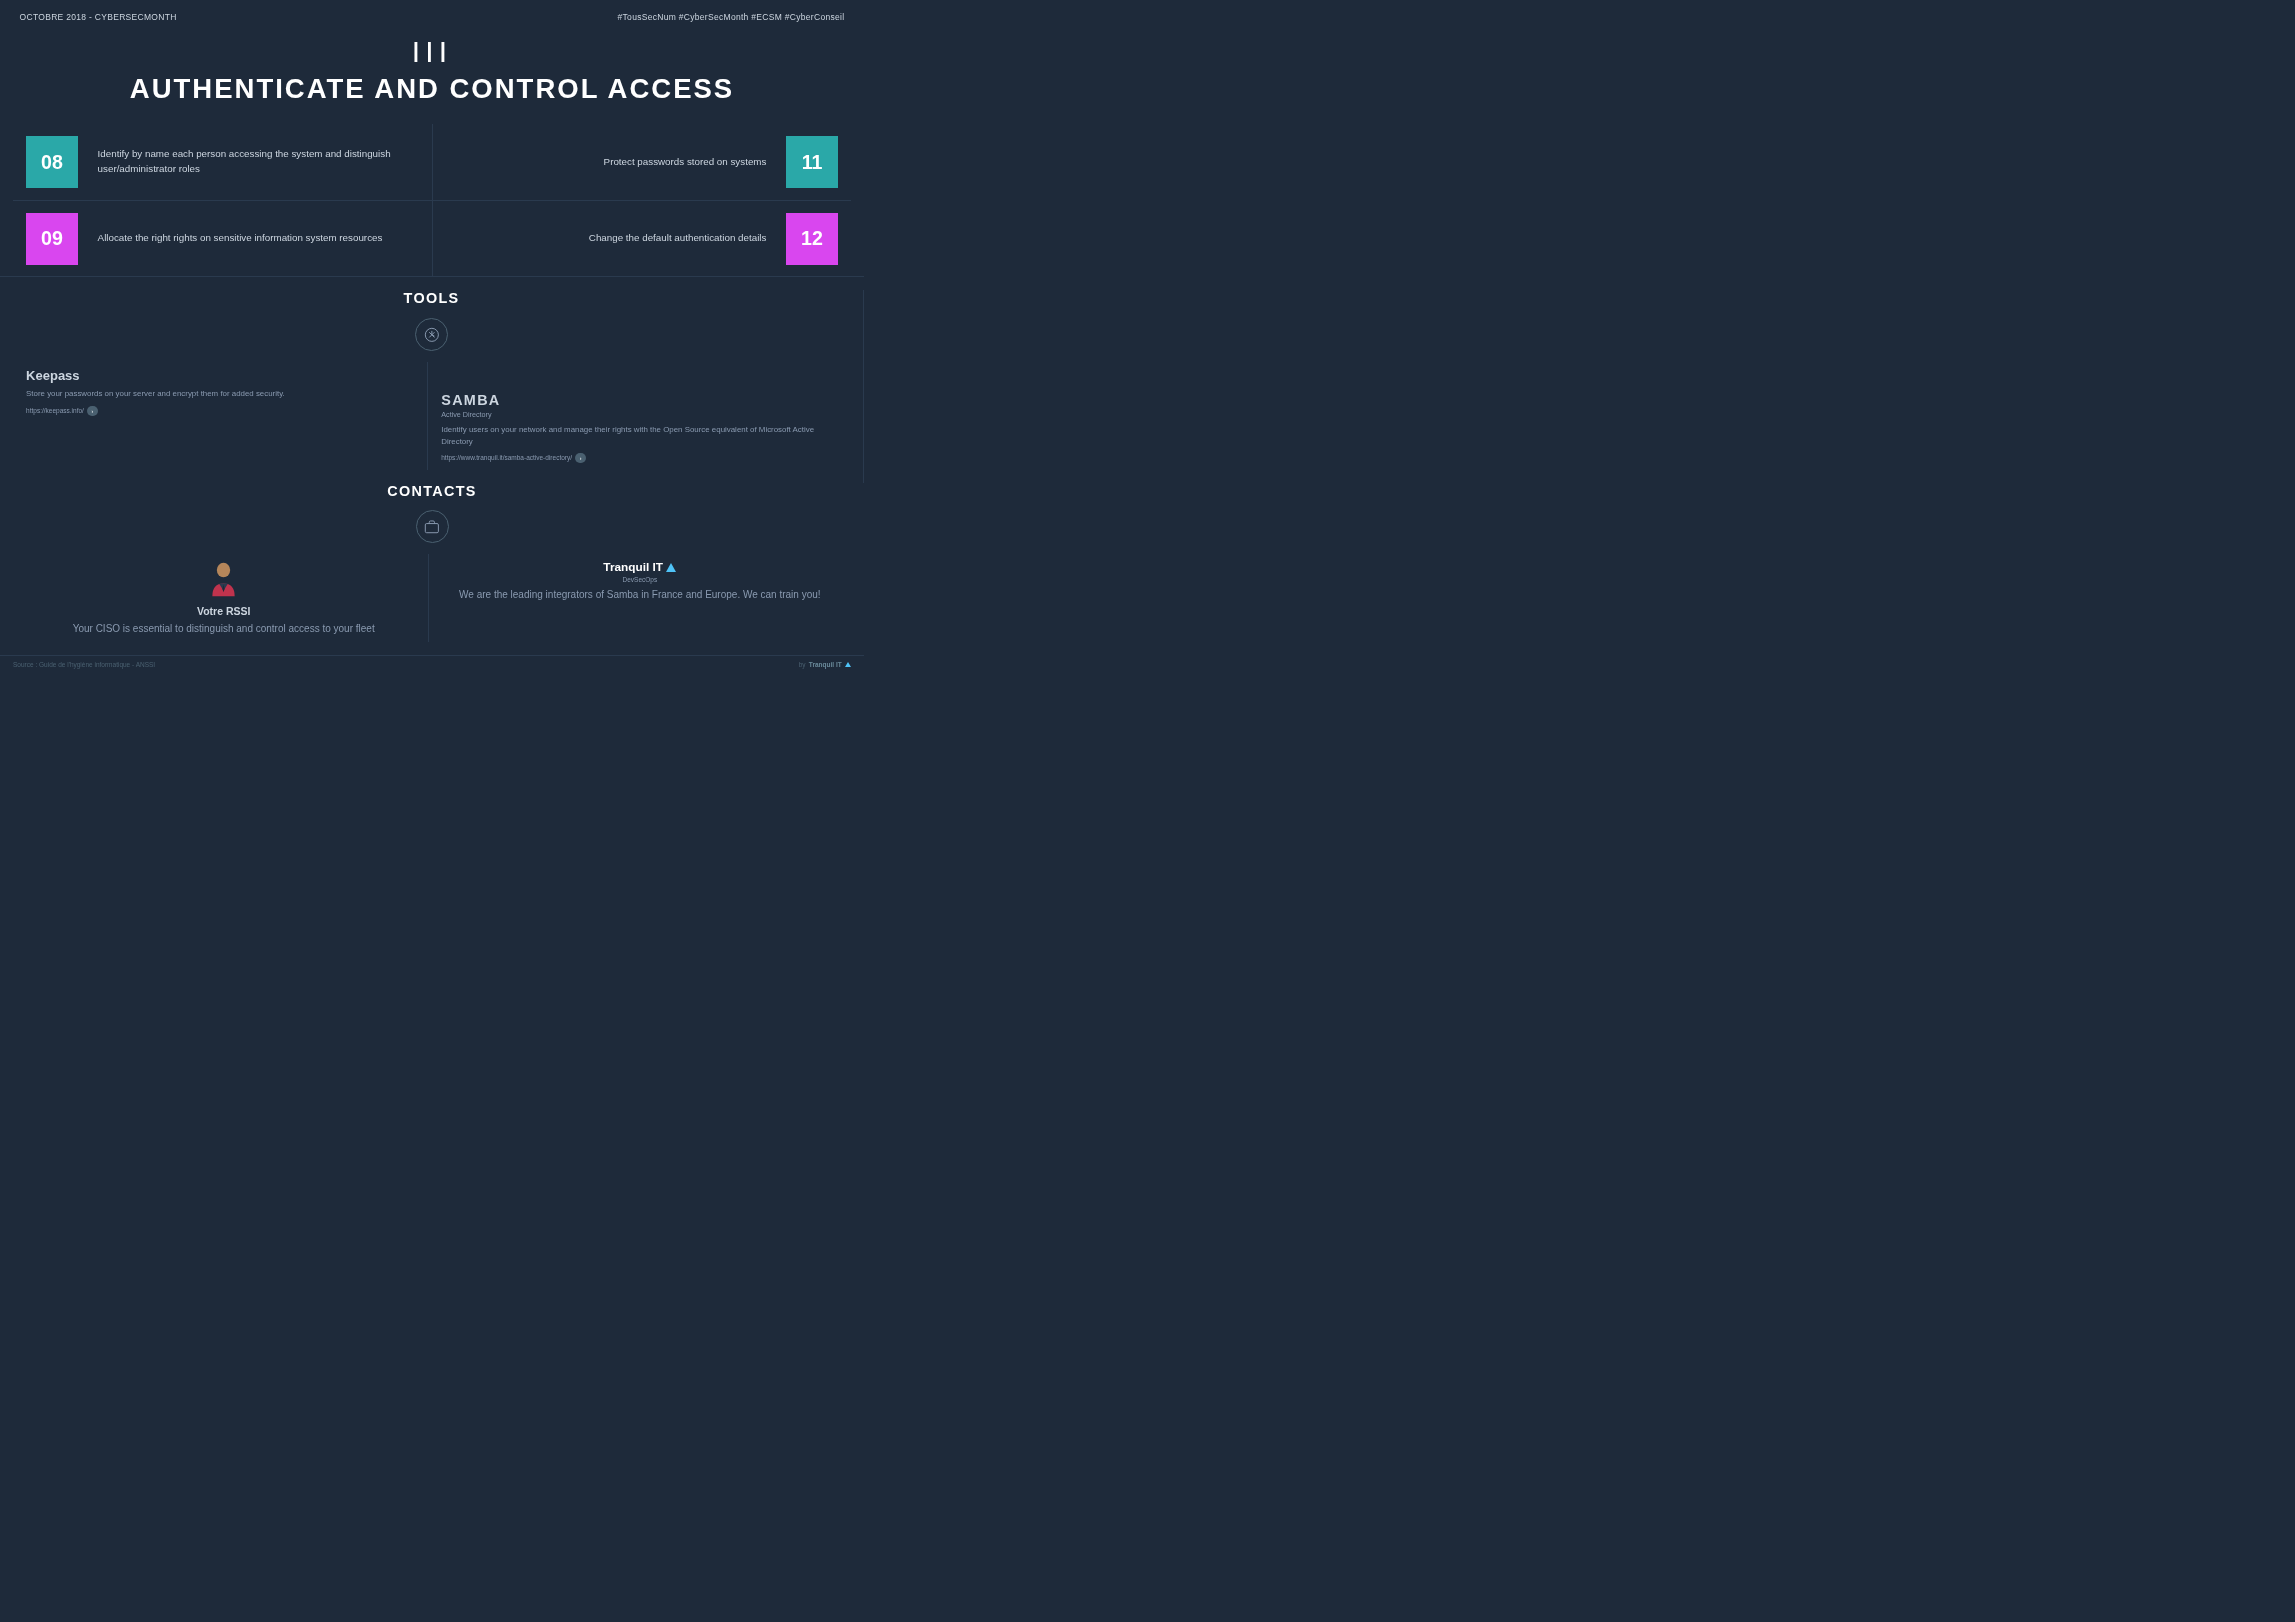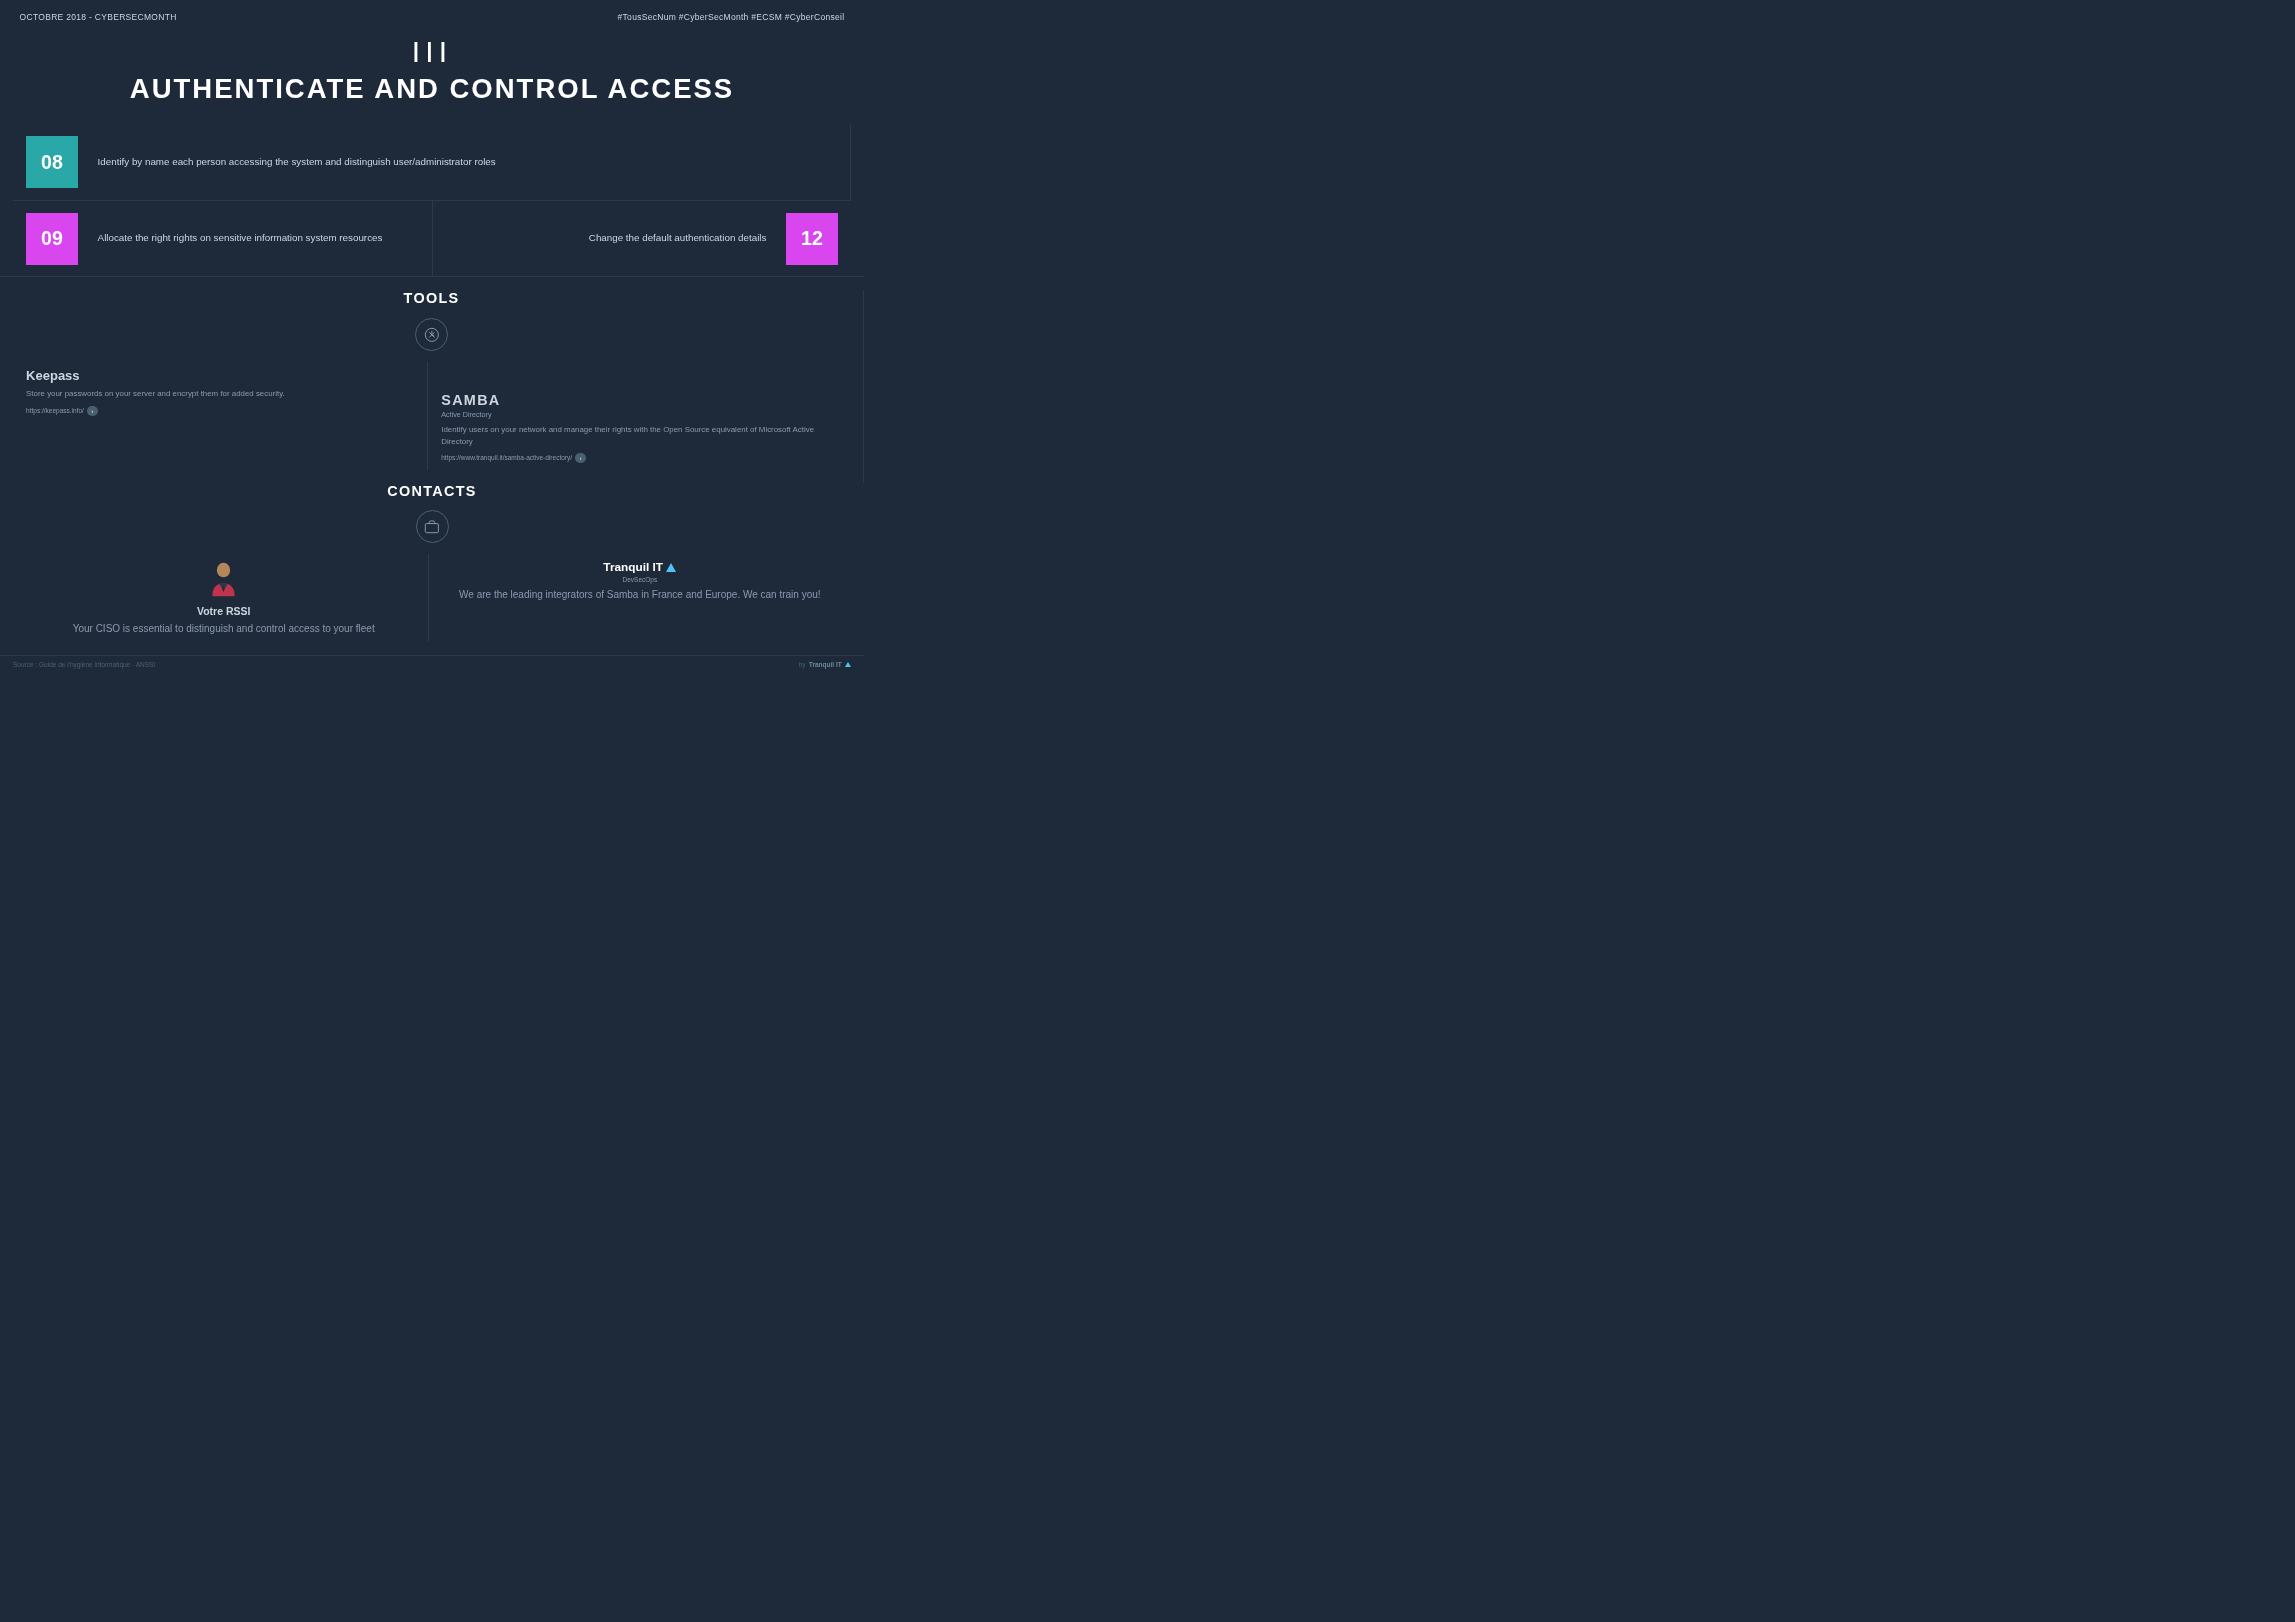--- a/index.html
+++ b/index.html
@@ -286,20 +286,24 @@
 </div>
 
 <div class="items-container">
 
   <div class="items-row">
     <div class="left-item">
       <div class="number-badge teal">08</div>
       <div class="item-text">Identify by name each person accessing the system and distinguish user/administrator roles</div>
     </div>
     <div class="center-divider"></div>
+    <div class="right-item">
+      <div class="item-text">Protect passwords stored on systems</div>
+      <div class="number-badge teal">11</div>
+    </div>
   </div>
 
   <div class="items-row">
     <div class="left-item">
       <div class="number-badge red">09</div>
       <div class="item-text">Allocate the right rights on sensitive information system resources</div>
     </div>
     <div class="center-divider"></div>
     <div class="right-item">
       <div class="item-text">Change the default authentication details</div>

